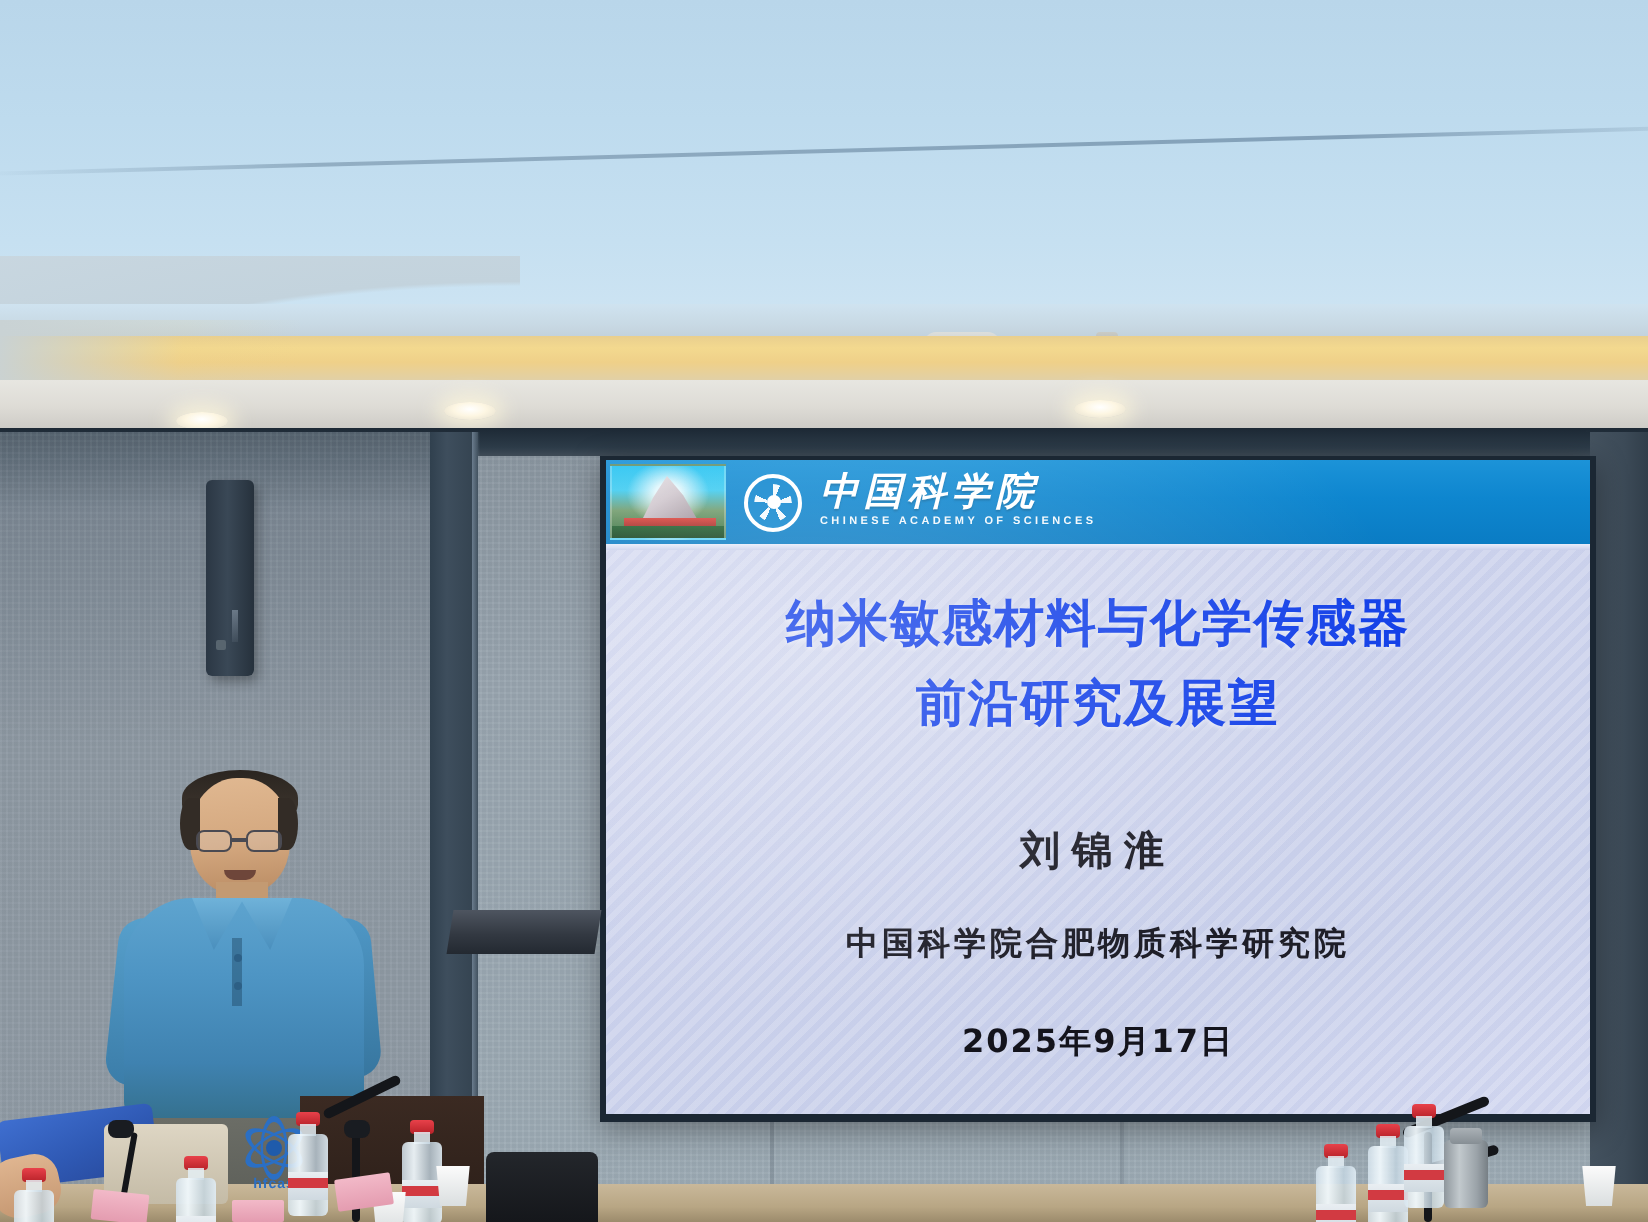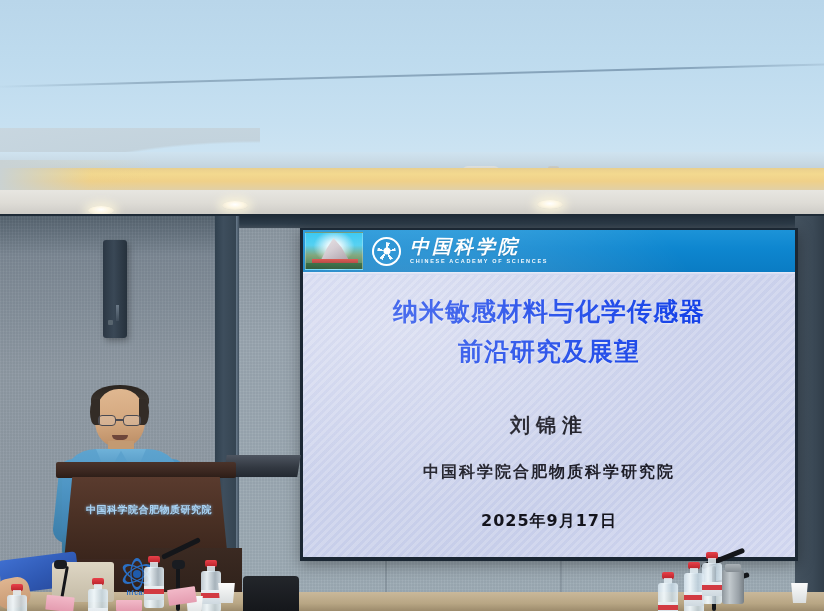--- a/index.html
+++ b/index.html
@@ -514,27 +514,20 @@
     <div class="torso"></div>
     <div class="collar-l"></div>
     <div class="collar-r"></div>
     <div class="placket"></div>
     <div class="btn1"></div>
     <div class="btn2"></div>
   </div>
 
   <div class="laptop"></div>
 
-  <div class="podium">
-    <div class="podium-top"></div>
-    <div class="podium-body">
-      <div class="podium-text">中国科学院合肥物质研究院</div>
-    </div>
-    <div class="podium-base"></div>
-  </div>
 
   <div class="fg-dark-desk"></div>
   <div class="fg-table"></div>
 
   <div class="blue-bag"></div>
   <div class="tote"></div>
   <div class="hand"></div>
 
   <div class="atom-sign">
     <div class="ring"></div>

